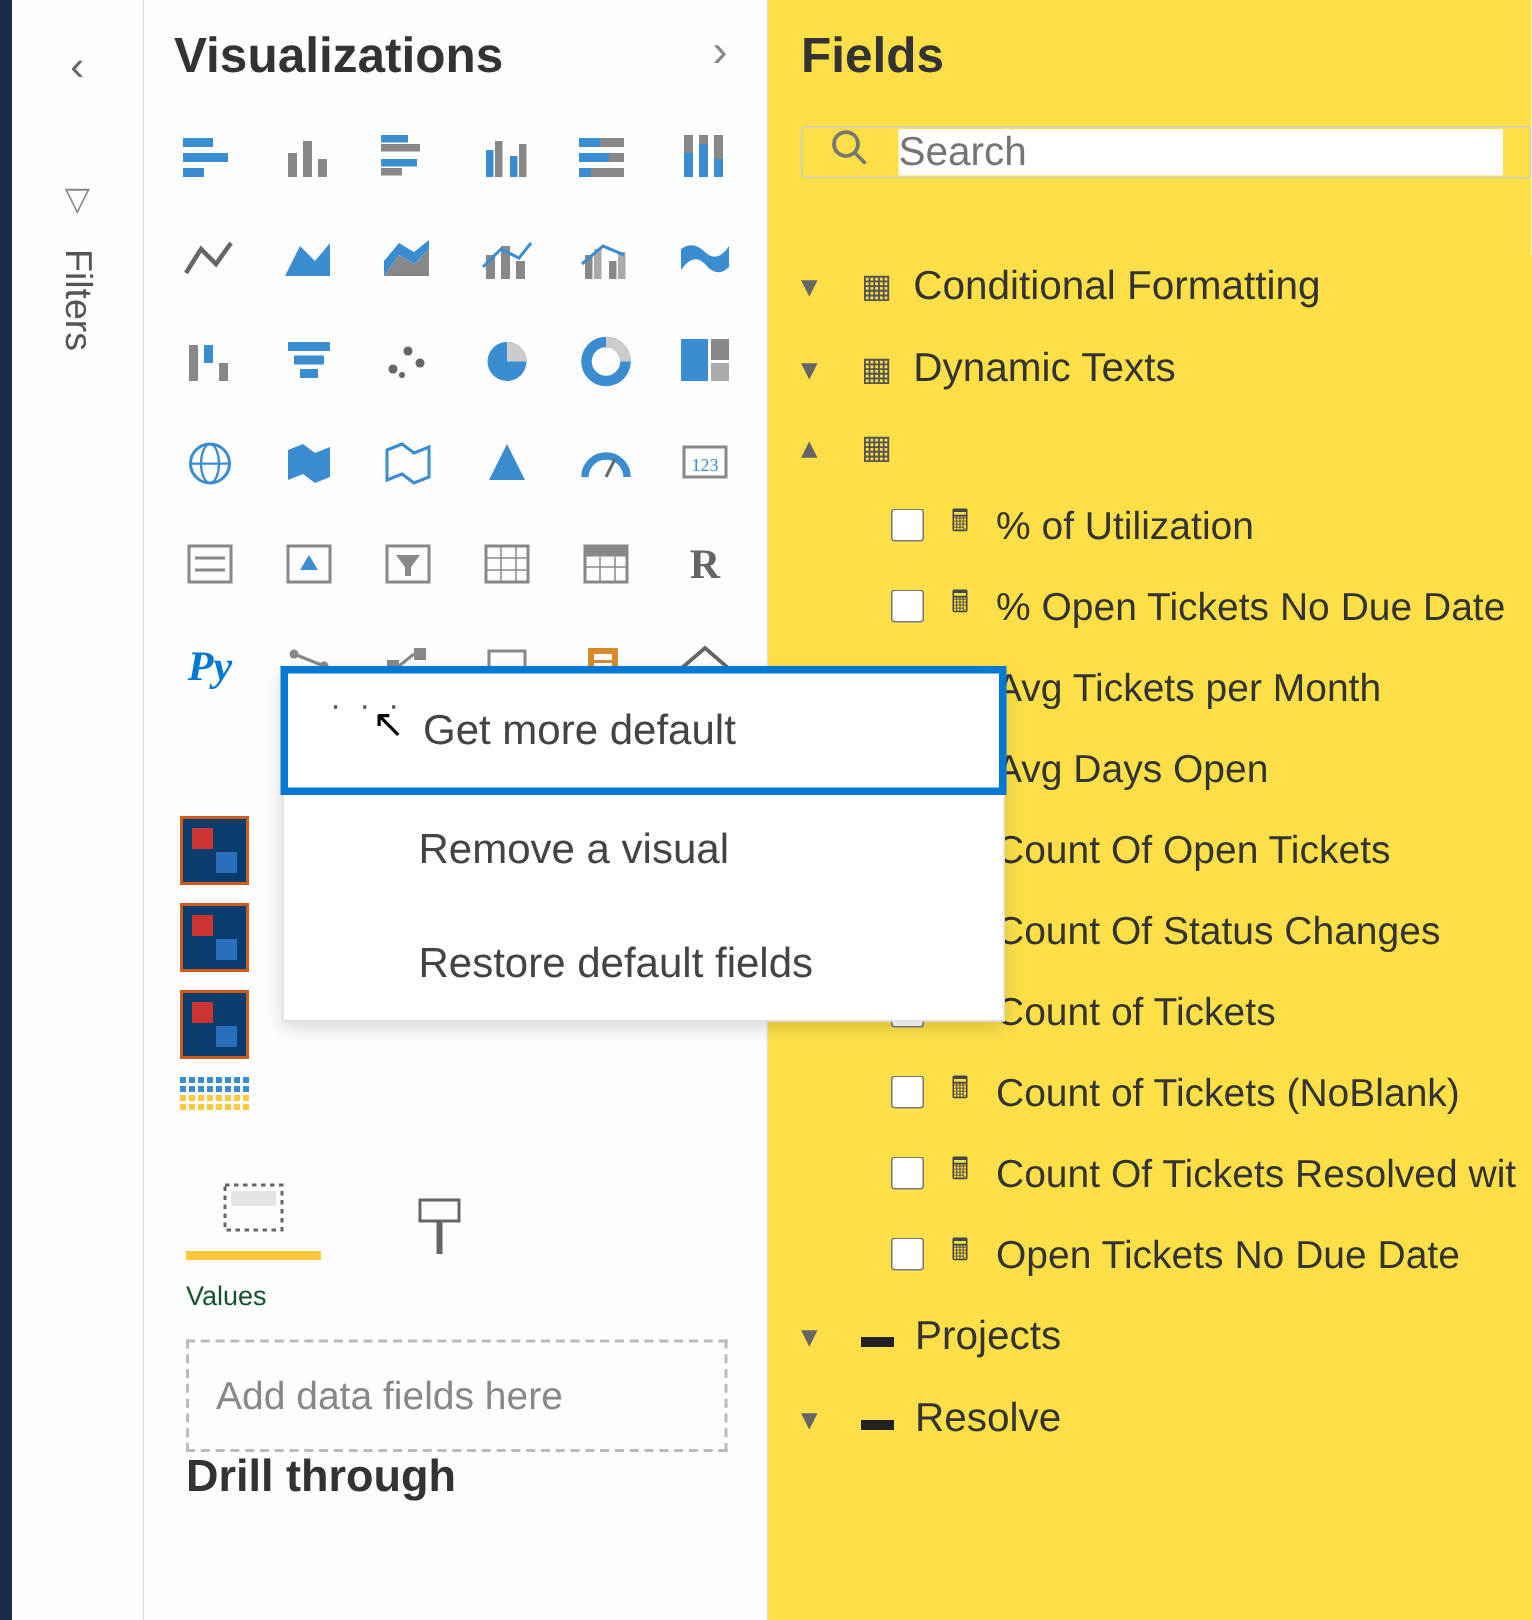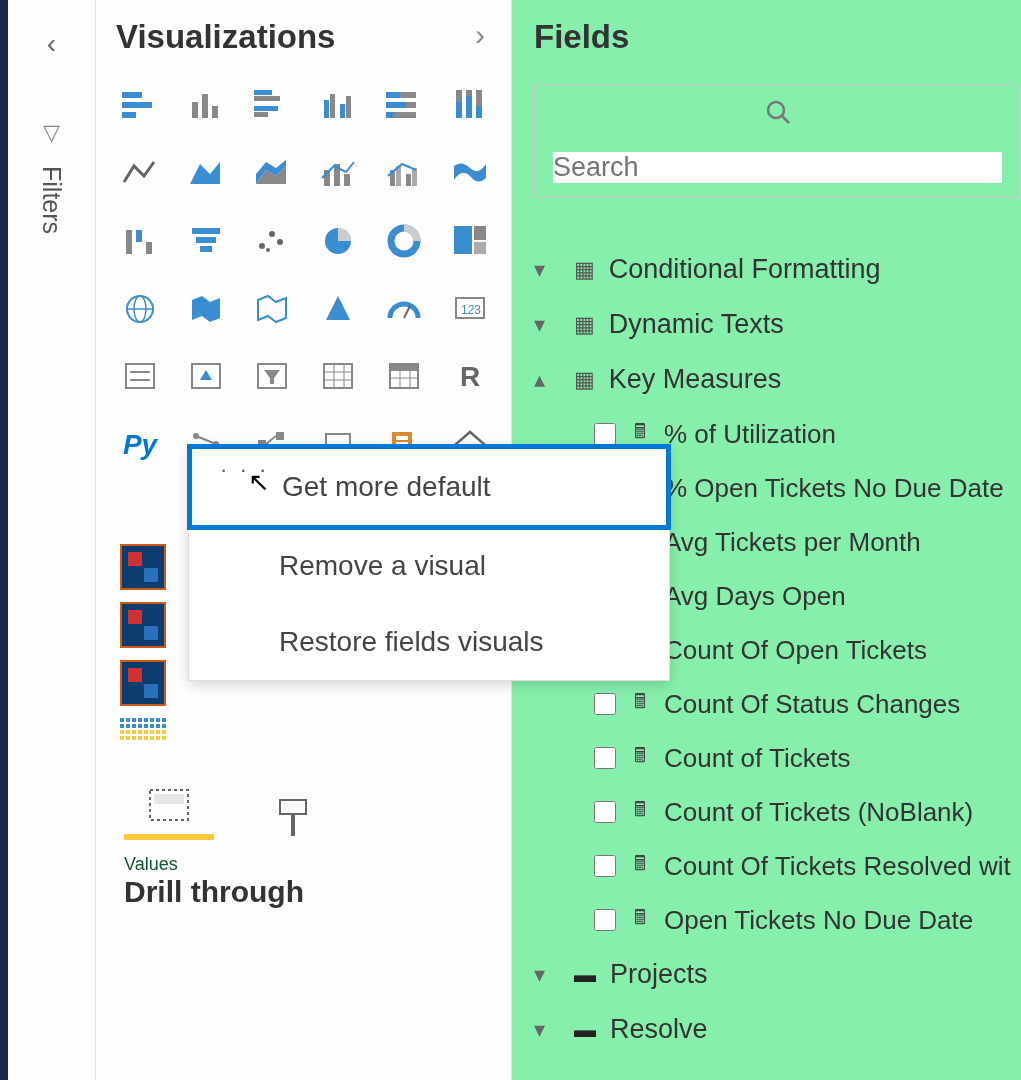--- a/index.html
+++ b/index.html
@@ -69,20 +69,21 @@
   font-size: 30px;
   color: #888;
   font-weight: 200;
 }
 
 .viz-grid {
   display: grid;
   grid-template-columns: repeat(6, 52px);
   gap: 30px 14px;
   padding-left: 2px;
+  font-family: Liberation Serif, serif;
 }
 .viz-grid .vicon {
   width: 44px;
   height: 38px;
   display: flex;
   align-items: center;
   justify-content: center;
 }
 .viz-grid svg { width: 36px; height: 34px; }
 .viz-grid .txt { font-size: 28px; font-weight: 700; }
@@ -178,39 +179,38 @@
 }
 .drill-title {
   font-size: 30px;
   font-weight: 600;
   color: #333;
 }
 
 .fields-pane {
   flex: 1;
   padding: 18px 0 18px 22px;
-  background: #86efac;
+  background: #fde047;
 }
 .fields-title {
   font-size: 33px;
   font-weight: 600;
   color: #333;
   padding-bottom: 28px;
 }
 .search-box {
   border: 1px solid #ccc;
   border-radius: 3px;
   display: flex;
   align-items: center;
-  padding: 14px 18px;
+  padding: 0 18px;
   font-size: 28px;
   color: #888;
   gap: 20px;
   margin-right: 0;
-  flex-direction: column;
 }
 .search-box input {
   border:none;outline:none;font-size:27px;color:#333;width:100%;
 }
 
 .field-tree { margin-top: 44px; }
 .tree-row {
   display: flex; align-items: center;
   gap: 14px;
   padding: 12px 0;
@@ -495,21 +495,21 @@
       </div>
   </div>
 
   <div class="context-menu">
     <div class="mi highlighted">
       <span class="dots-ico">· · ·</span>
       <span class="cursor">↖</span>
       <span>Get more default</span>
     </div>
     <div class="mi">Remove a visual</div>
-    <div class="mi">Restore fields visuals</div>
+    <div class="mi">Restore default fields</div>
   </div>
 
   <div class="cv-row" style="position:absolute;left:22px;top:530px;flex-direction:column;gap:12px;z-index:10;">
     <div class="cv-tile"></div>
     <div class="cv-tile"></div>
     <div class="cv-tile"></div>
     <div class="cv-dots">
       <span class="a"></span>
         <span class="a"></span>
         <span class="a"></span>
@@ -555,20 +555,21 @@
         <div class="underline"></div>
       </div>
       <div class="tab">
         <svg viewBox="0 0 50 44">
             <rect x="12" y="4" width="26" height="14" fill="none" stroke="#666" stroke-width="2"></rect>
             <line x1="25" y1="18" x2="25" y2="40" stroke="#666" stroke-width="4"></line>
           </svg>
       </div>
     </div>
     <div class="section-label">Values</div>
+    <div class="fieldwell">Add data fields here</div>
     <div class="drill-title">Drill through</div>
   </div>
 </div>
 
 <div class="fields-pane">
   <div class="fields-title">Fields</div>
   <div class="search-box">
     <span>
       <svg width="26" height="26" viewBox="0 0 26 26">
           <circle cx="11" cy="11" r="8" fill="none" stroke="#777" stroke-width="2.5"></circle>
@@ -585,21 +586,20 @@
       <span>Conditional Formatting</span>
     </div>
     <div class="tree-row">
       <span class="chev">▾</span>
       <span class="tbl-ico">▦</span>
       <span>Dynamic Texts</span>
     </div>
     <div class="tree-row">
       <span class="chev">▴</span>
       <span class="tbl-ico">▦</span>
-      <span>Key Measures</span>
     </div>
     <div class="tree-children">
       <div class="fld-row">
           <input type="checkbox" style="">
           <span class="calc-ico">🖩</span>
           <span>% of Utilization</span>
         </div>
       <div class="fld-row">
           <input type="checkbox" style="">
           <span class="calc-ico">🖩</span>

